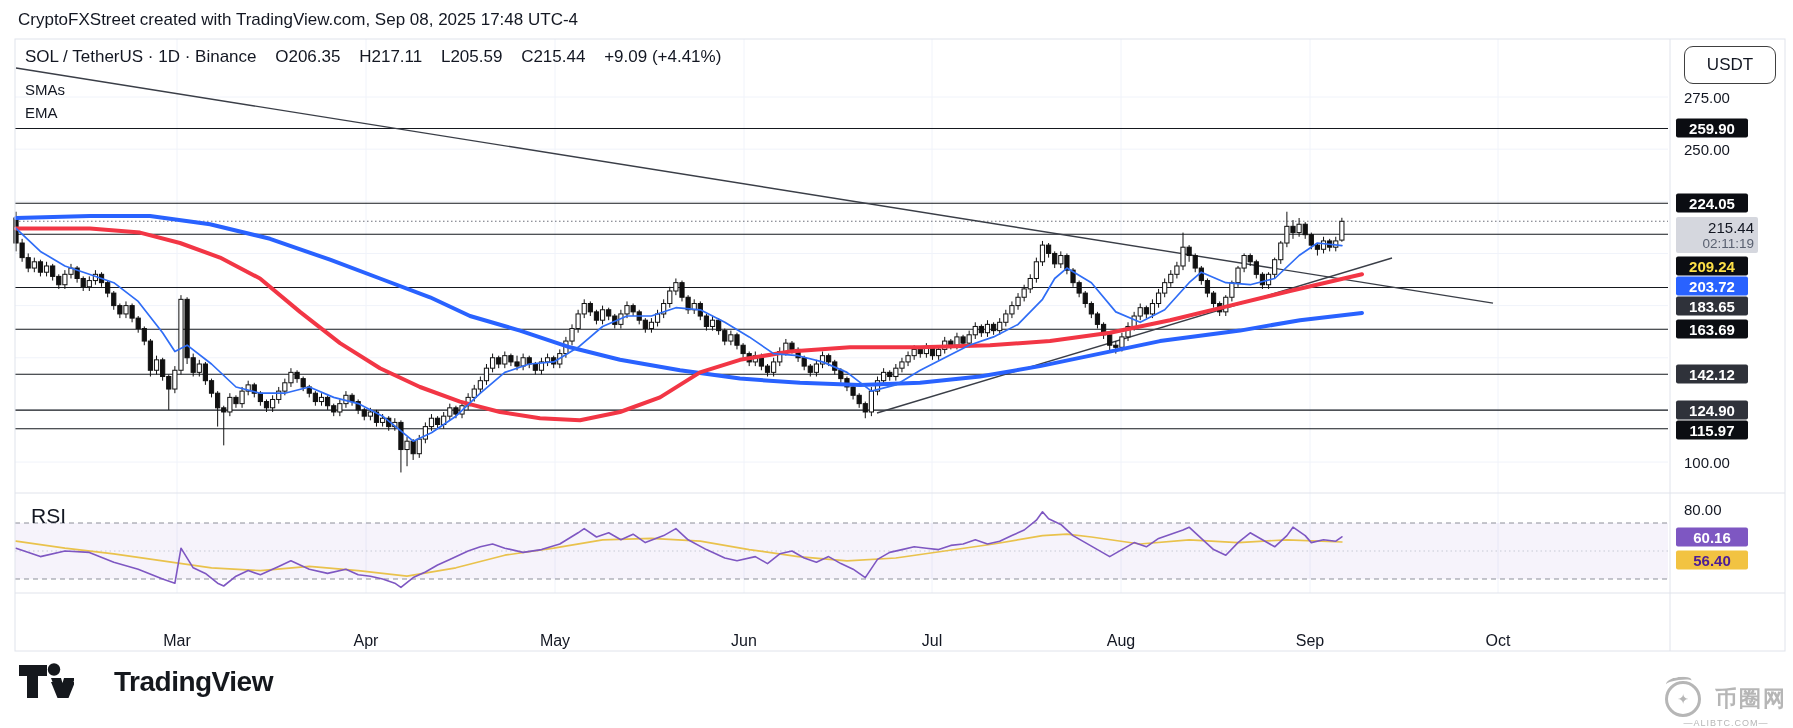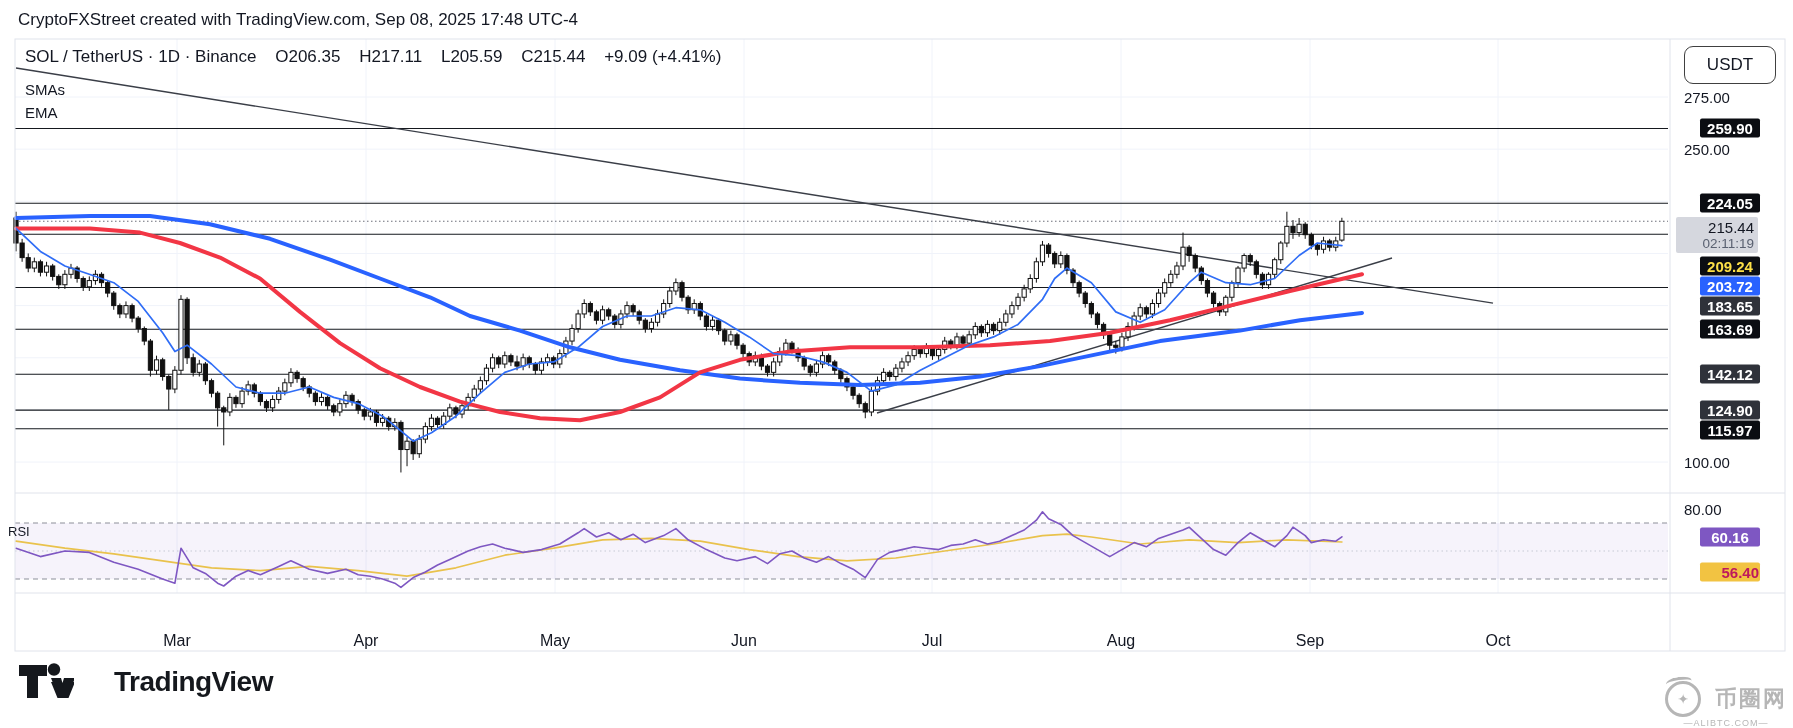--- a/index.html
+++ b/index.html
@@ -7,27 +7,27 @@
         font-family:"Liberation Sans",sans-serif;color:#131722;}
   svg#cv{position:absolute;left:0;top:0;}
   .hdr{position:absolute;left:18px;top:10px;font-size:17px;color:#131722;}
   .titlebar{position:absolute;left:25px;top:47px;font-size:17px;color:#131722;white-space:nowrap;}
   .titlebar span{margin-right:14px;}
   .legend{position:absolute;left:25px;font-size:15px;color:#131722;}
   .usdt-btn{position:absolute;left:1684px;top:46px;width:90px;height:36px;border:1px solid #404040;
             border-radius:9px;display:flex;align-items:center;justify-content:center;
             font-size:17px;color:#131722;background:#fff;}
   .axis-plain{position:absolute;left:1684px;font-size:15px;color:#131722;transform:translateY(-50%);}
-  .axis-badge{position:absolute;left:1676px;min-width:58px;padding:0 1px;height:19px;line-height:19px;
-              border-radius:2px;font-size:15px;font-weight:700;text-align:center;transform:translateY(-50%);margin-left:24px;}
+  .axis-badge{position:absolute;left:1676px;min-width:58px;padding:0 7px;height:19px;line-height:19px;
+              border-radius:2px;font-size:15px;font-weight:700;text-align:center;transform:translateY(-50%);}
   .price-label{position:absolute;left:1676px;width:74px;padding:2px 4px;border-radius:2px;text-align:center;
                background:#d5d7de;transform:translateY(-50%);}
   .price-label .pv{font-size:15px;color:#131722;display:block;line-height:17px;}
   .price-label .cd{font-size:13.5px;color:#596070;display:block;line-height:15px;}
-  .rsi-lab{position:absolute;left:8px;top:504px;font-size:13px;color:#131722;margin-top:20px;}
+  .rsi-lab{position:absolute;left:31px;top:504px;font-size:21px;color:#131722;}
   .month{position:absolute;top:632px;font-size:16px;color:#131722;transform:translateX(-50%);}
   .tvlogo{position:absolute;left:18px;top:660px;display:flex;align-items:center;gap:28px;}
   .tvlogo .txt{font-size:28px;font-weight:700;color:#15181d;margin-left:12px;letter-spacing:-0.5px;}
   .wm{position:absolute;right:6px;bottom:0px;display:flex;flex-direction:column;align-items:center;opacity:.72;}
   .wm .row{display:flex;align-items:center;}
   .wm .ball{width:30px;height:30px;border:3px solid #9a9a9a;border-radius:50%;display:flex;align-items:center;
             justify-content:center;color:#9a9a9a;font-size:14px;position:relative;}
   .wm .ball:before{content:"";position:absolute;top:-7px;left:-2px;width:26px;height:8px;
             border-top:3px solid #9a9a9a;border-radius:50%;transform:rotate(-8deg);}
   .wm .cn{font-size:22px;font-weight:700;color:#9a9a9a;margin-left:14px;letter-spacing:2px;}
@@ -545,21 +545,21 @@
         <span class="cd">02:11:19</span>
       </div>
       <div class="axis-badge" style="top: 266.282px; background: rgb(11, 13, 18); color: #fde047;">209.24</div>
       <div class="axis-badge" style="top: 286.282px; background: rgb(41, 98, 255); color: rgb(255, 255, 255);">203.72</div>
       <div class="axis-badge" style="top: 306.282px; background: rgb(47, 50, 58); color: rgb(255, 255, 255);">183.65</div>
       <div class="axis-badge" style="top: 329.193px; background: rgb(11, 13, 18); color: rgb(255, 255, 255);">163.69</div>
       <div class="axis-badge" style="top: 374.188px; background: rgb(47, 50, 58); color: rgb(255, 255, 255);">142.12</div>
       <div class="axis-badge" style="top: 410.109px; background: rgb(47, 50, 58); color: rgb(255, 255, 255);">124.90</div>
       <div class="axis-badge" style="top: 430.109px; background: rgb(11, 13, 18); color: rgb(255, 255, 255);">115.97</div>
       <div class="axis-badge" style="top: 536.776px; background: rgb(126, 87, 194); color: rgb(255, 255, 255);">60.16</div>
-      <div class="axis-badge" style="top: 572px; background: rgb(242, 195, 66); color: #be185d; text-align: right;">56.40</div>
+      <div class="axis-badge" style="top: 560px; background: rgb(242, 195, 66); color: #4c1d95;">56.40</div>
     </div>
   <div id="taxis">
       <div class="month" style="left: 177px;">Mar</div>
       <div class="month" style="left: 366px;">Apr</div>
       <div class="month" style="left: 555px;">May</div>
       <div class="month" style="left: 744px;">Jun</div>
       <div class="month" style="left: 932px;">Jul</div>
       <div class="month" style="left: 1121px;">Aug</div>
       <div class="month" style="left: 1310px;">Sep</div>
       <div class="month" style="left: 1498px;">Oct</div>

